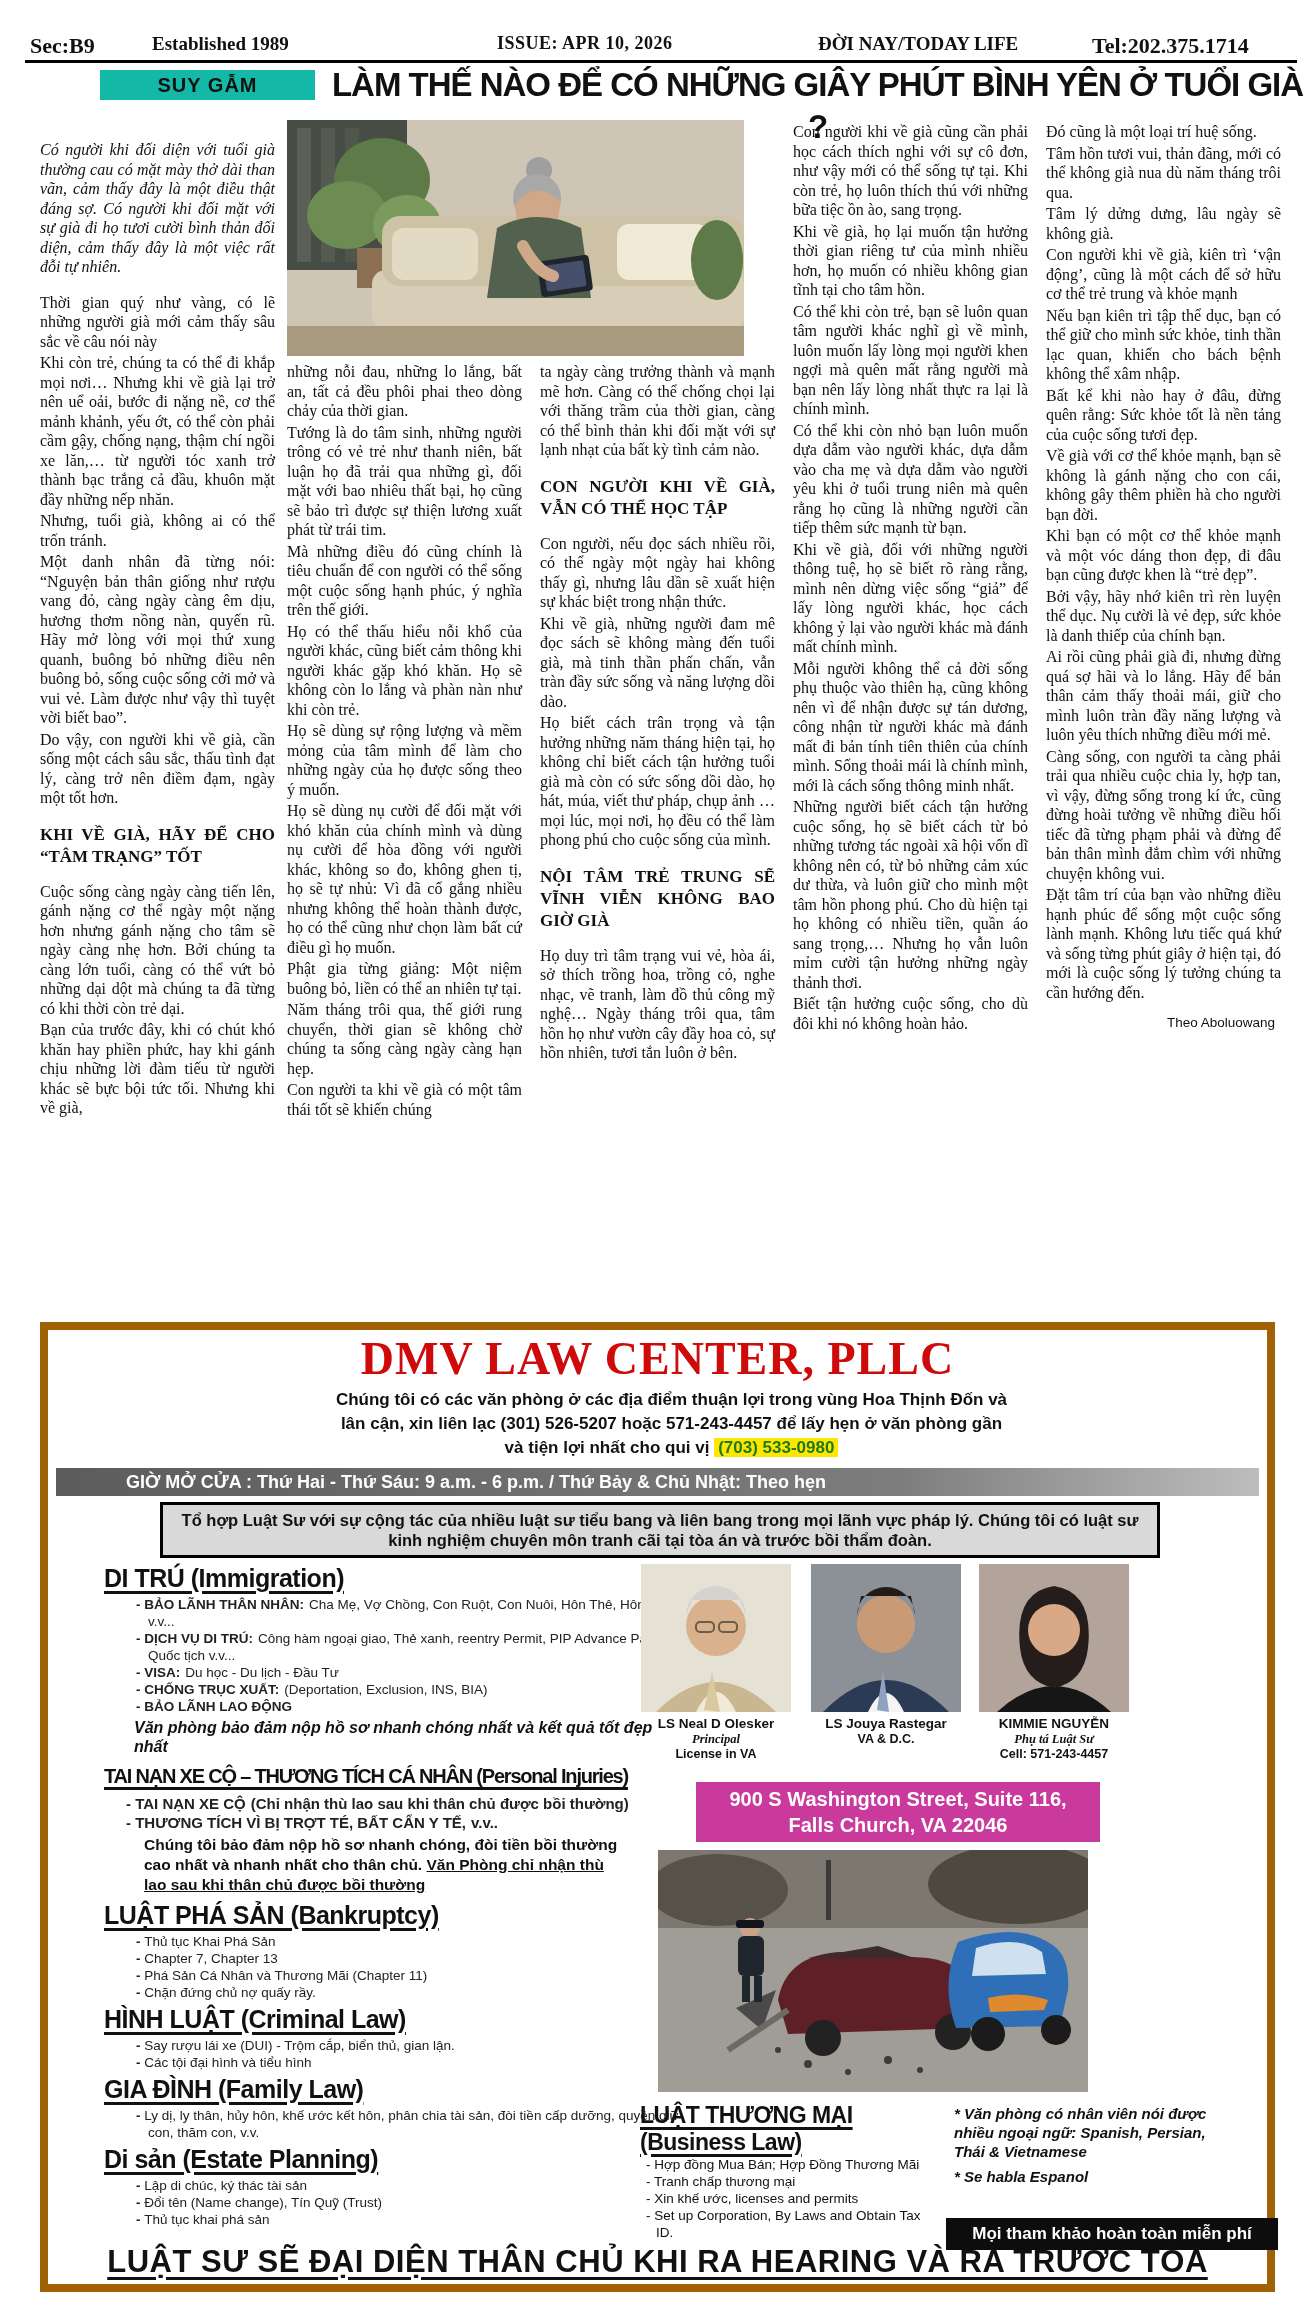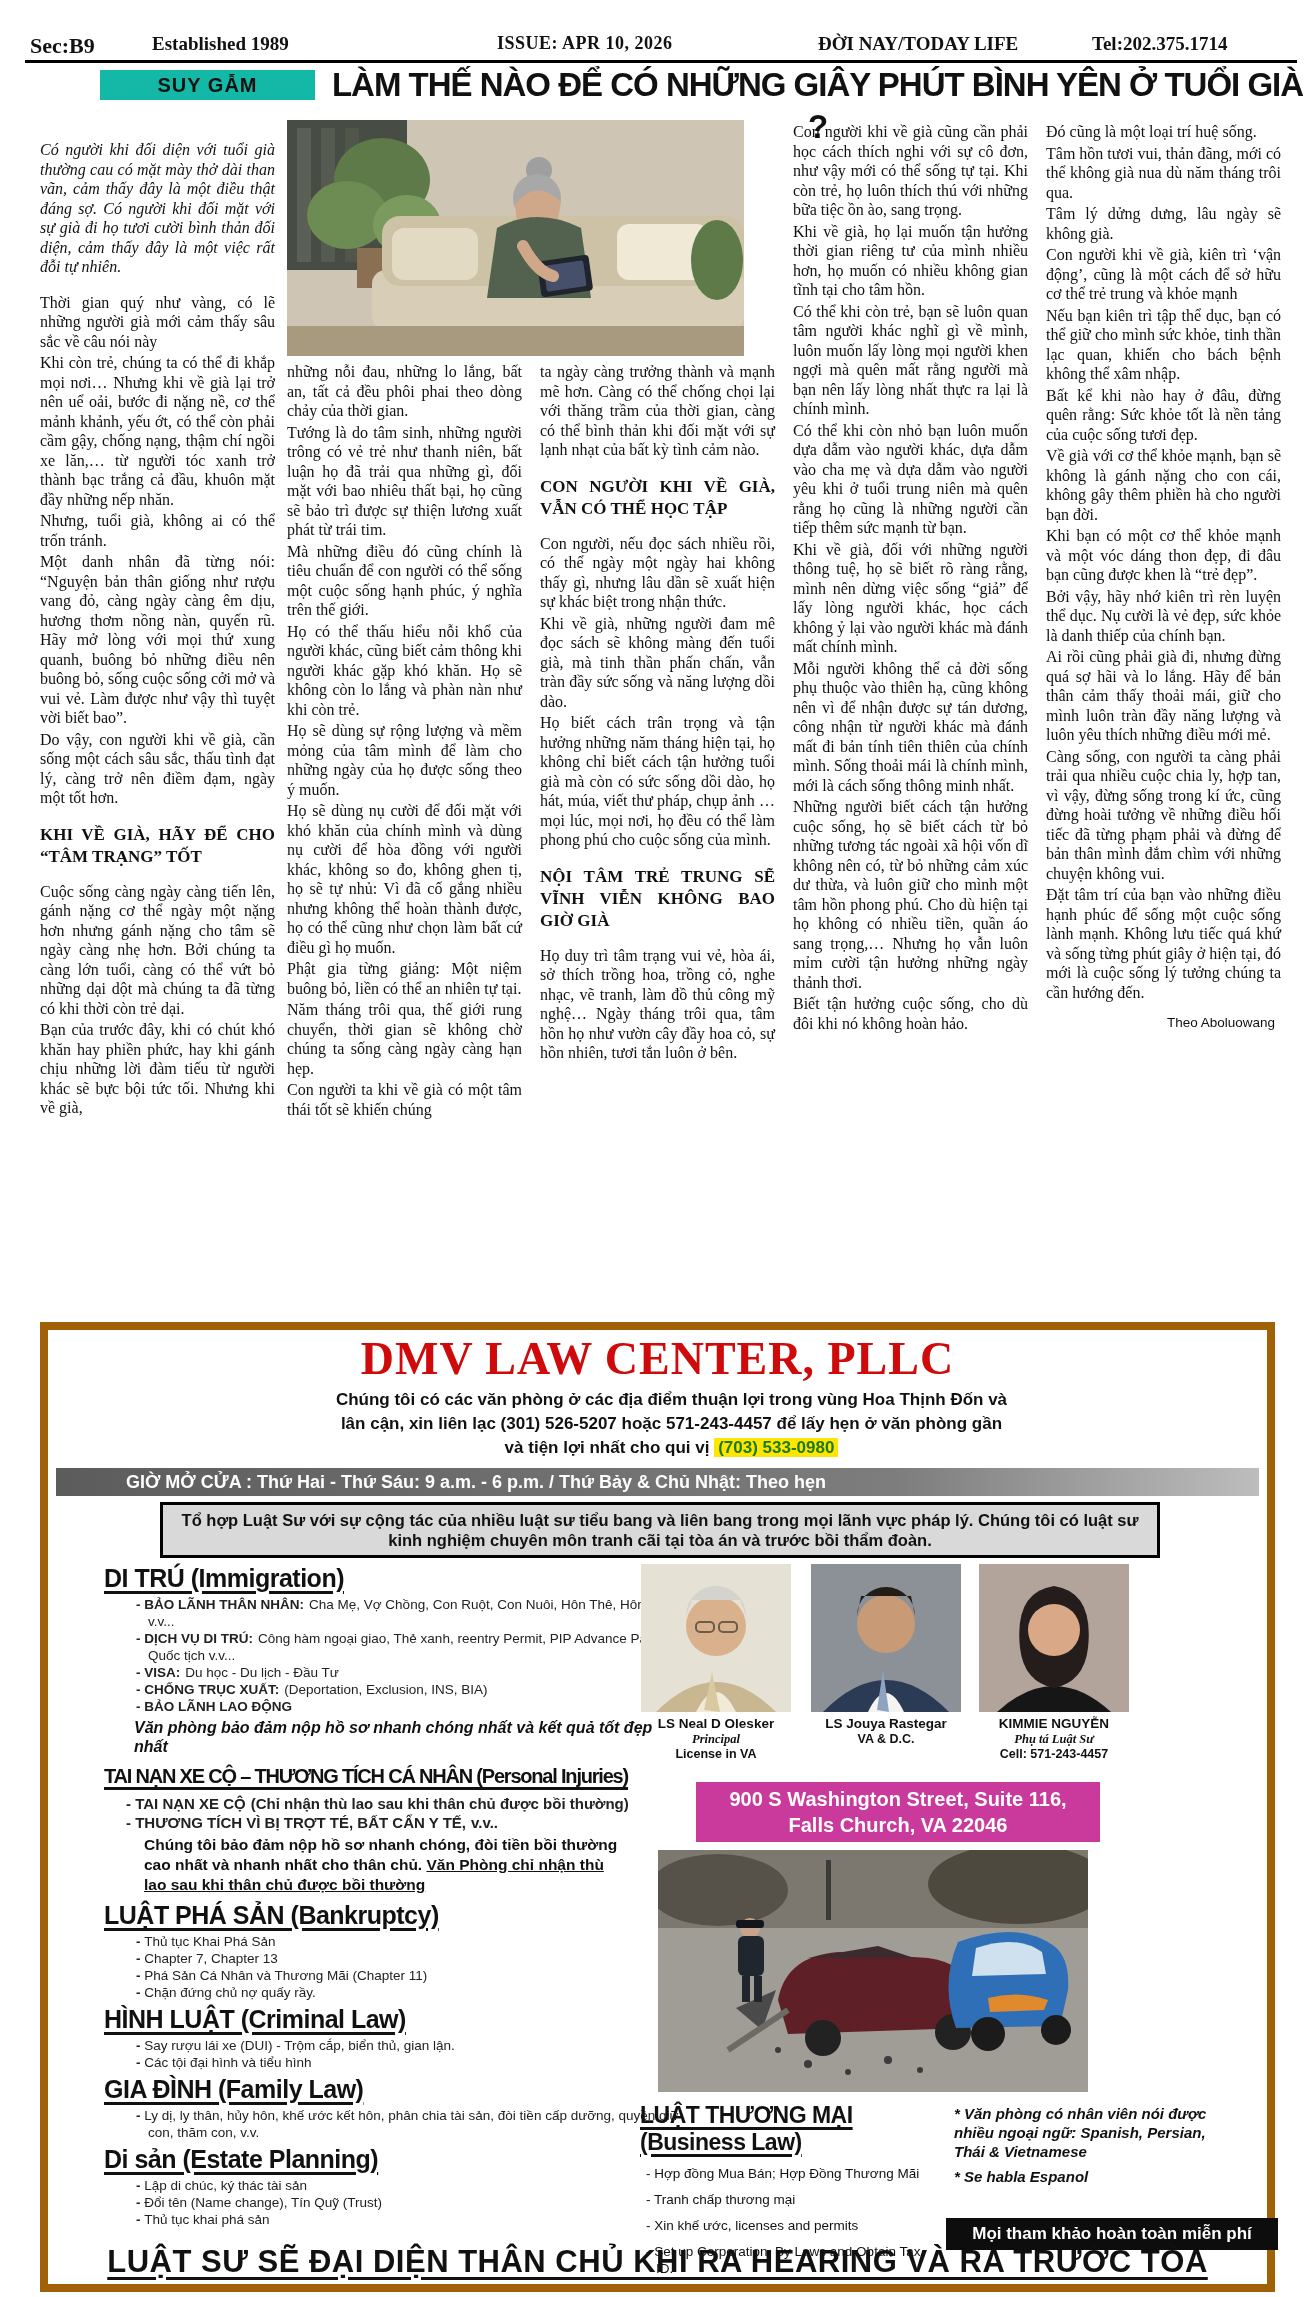--- a/index.html
+++ b/index.html
@@ -4,21 +4,21 @@
 <style>
   html,body{margin:0;padding:0;background:#ffffff;}
   .page{position:relative;width:1315px;height:2297px;background:#ffffff;overflow:hidden;
         font-family:"Liberation Serif","DejaVu Serif",serif;color:#111;}
   
   .mast span{position:absolute;top:33px;font-family:Liberation Serif, serif;font-weight:bold;white-space:nowrap;}
   .m-sec{left:30px;font-size:22px;}
   .m-est{left:152px;font-size:19px;}
   .m-issue{left:497px;font-size:18px;letter-spacing:.5px;}
   .m-paper{left:818px;font-size:19px;}
-  .m-tel{left:1092px;font-size:19px;}
+  .m-tel{left:1092px;font-size:22px;}
   .mast-rule{position:absolute;left:25px;right:18px;top:60px;height:3px;background:#000;}
   .kicker{position:absolute;left:100px;top:70px;width:215px;height:30px;background:#14b8a6;
           font:bold 20px/30px "Liberation Sans",sans-serif;text-align:center;letter-spacing:1px;}
   .headline{position:absolute;left:330px;top:64px;width:975px;margin:0;text-align:center;
             font:900 33px/42px "Liberation Sans","DejaVu Sans",sans-serif;letter-spacing:-1px;}
   
   .col{position:absolute;width:235px;}
   .col p{margin:0 0 2px;font-size:16px;line-height:19.5px;text-align:justify;}
   .col p.pi{font-style:italic;margin-bottom:16px;}
   .col p.gap,.col h3.gap{margin-top:18px;}
@@ -61,21 +61,21 @@
   .lawyer svg{display:block;margin:0 auto;}
   .lw-name{font:bold 13.5px/16px "Liberation Sans",sans-serif;margin-top:4px;}
   .lw-role{font:bold italic 12.5px/15px "Liberation Serif",serif;}
   .lw-extra{font:bold 12.5px/15px "Liberation Sans",sans-serif;}
   .address-bar{position:absolute;left:648px;top:452px;width:400px;background:#c93a9c;color:#fff;
                font:bold 20px/26px "Liberation Sans",sans-serif;text-align:center;padding:4px 2px;}
   .crash{position:absolute;left:610px;top:520px;width:430px;height:242px;margin:0;overflow:hidden;}
   .bizlaw{position:absolute;left:592px;top:772px;width:300px;}
   .biz-h{margin:0;font:900 23px/27px "Liberation Sans",sans-serif;text-decoration:underline;
          text-decoration-thickness:2.5px;text-underline-offset:4px;letter-spacing:-.5px;}
-  .biz-item{font:13.5px/17px "Liberation Sans",sans-serif;padding-left:16px;text-indent:-10px;margin-top:9px;}
+  .biz-item{font:13.5px/17px "Liberation Sans",sans-serif;padding-left:16px;text-indent:-10px;margin-top:0;}
   .biz-item::before{content:"- ";}
   #langs{position:absolute;left:906px;top:772px;width:262px;}
   .lang-line{margin:2px 0 6px;font:bold italic 15px/19px "Liberation Sans",sans-serif;}
   .free-box{position:absolute;left:898px;top:888px;width:332px;background:#0d0d0d;color:#fff;
             font:bold 17px/22px "Liberation Sans",sans-serif;text-align:center;padding:5px 8px;box-sizing:border-box;}
   .ad-bottom{position:absolute;left:0;right:0;bottom:3px;margin:0;text-align:center;
              font:900 31px/38px "Liberation Sans",sans-serif;text-decoration:underline;
              text-decoration-thickness:3px;text-underline-offset:5px;letter-spacing:.5px;}
 </style>
 </head>

